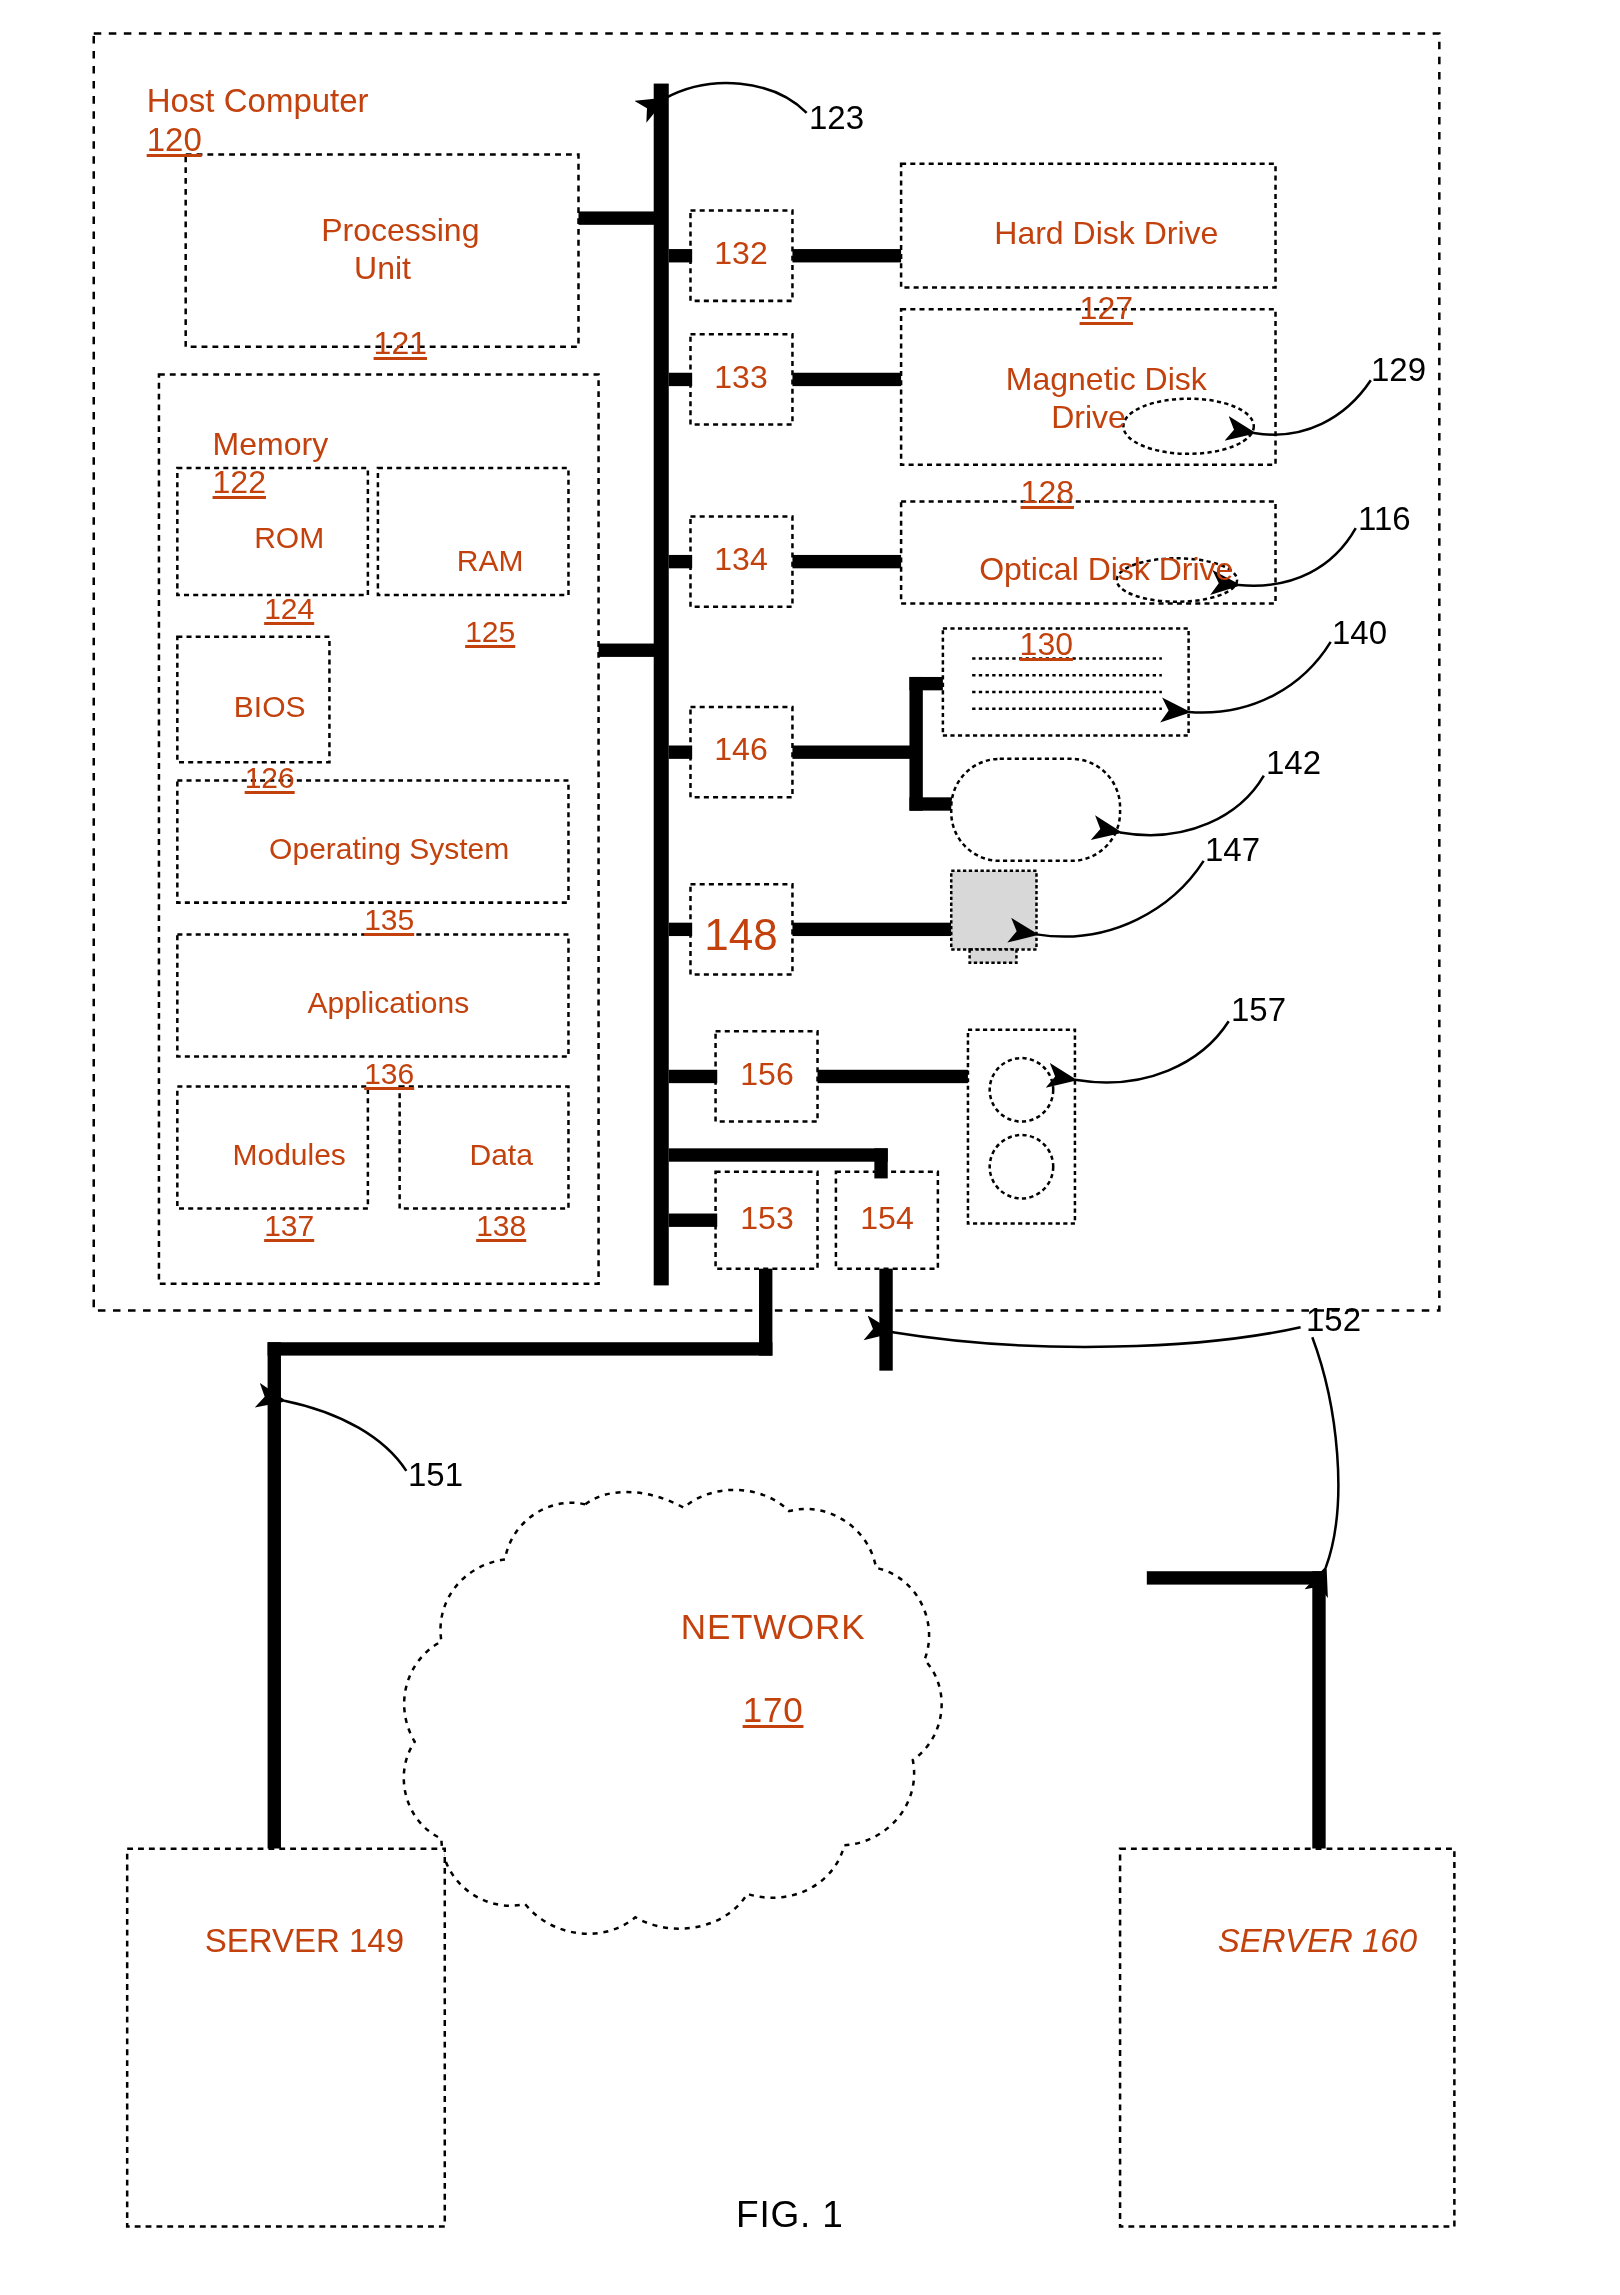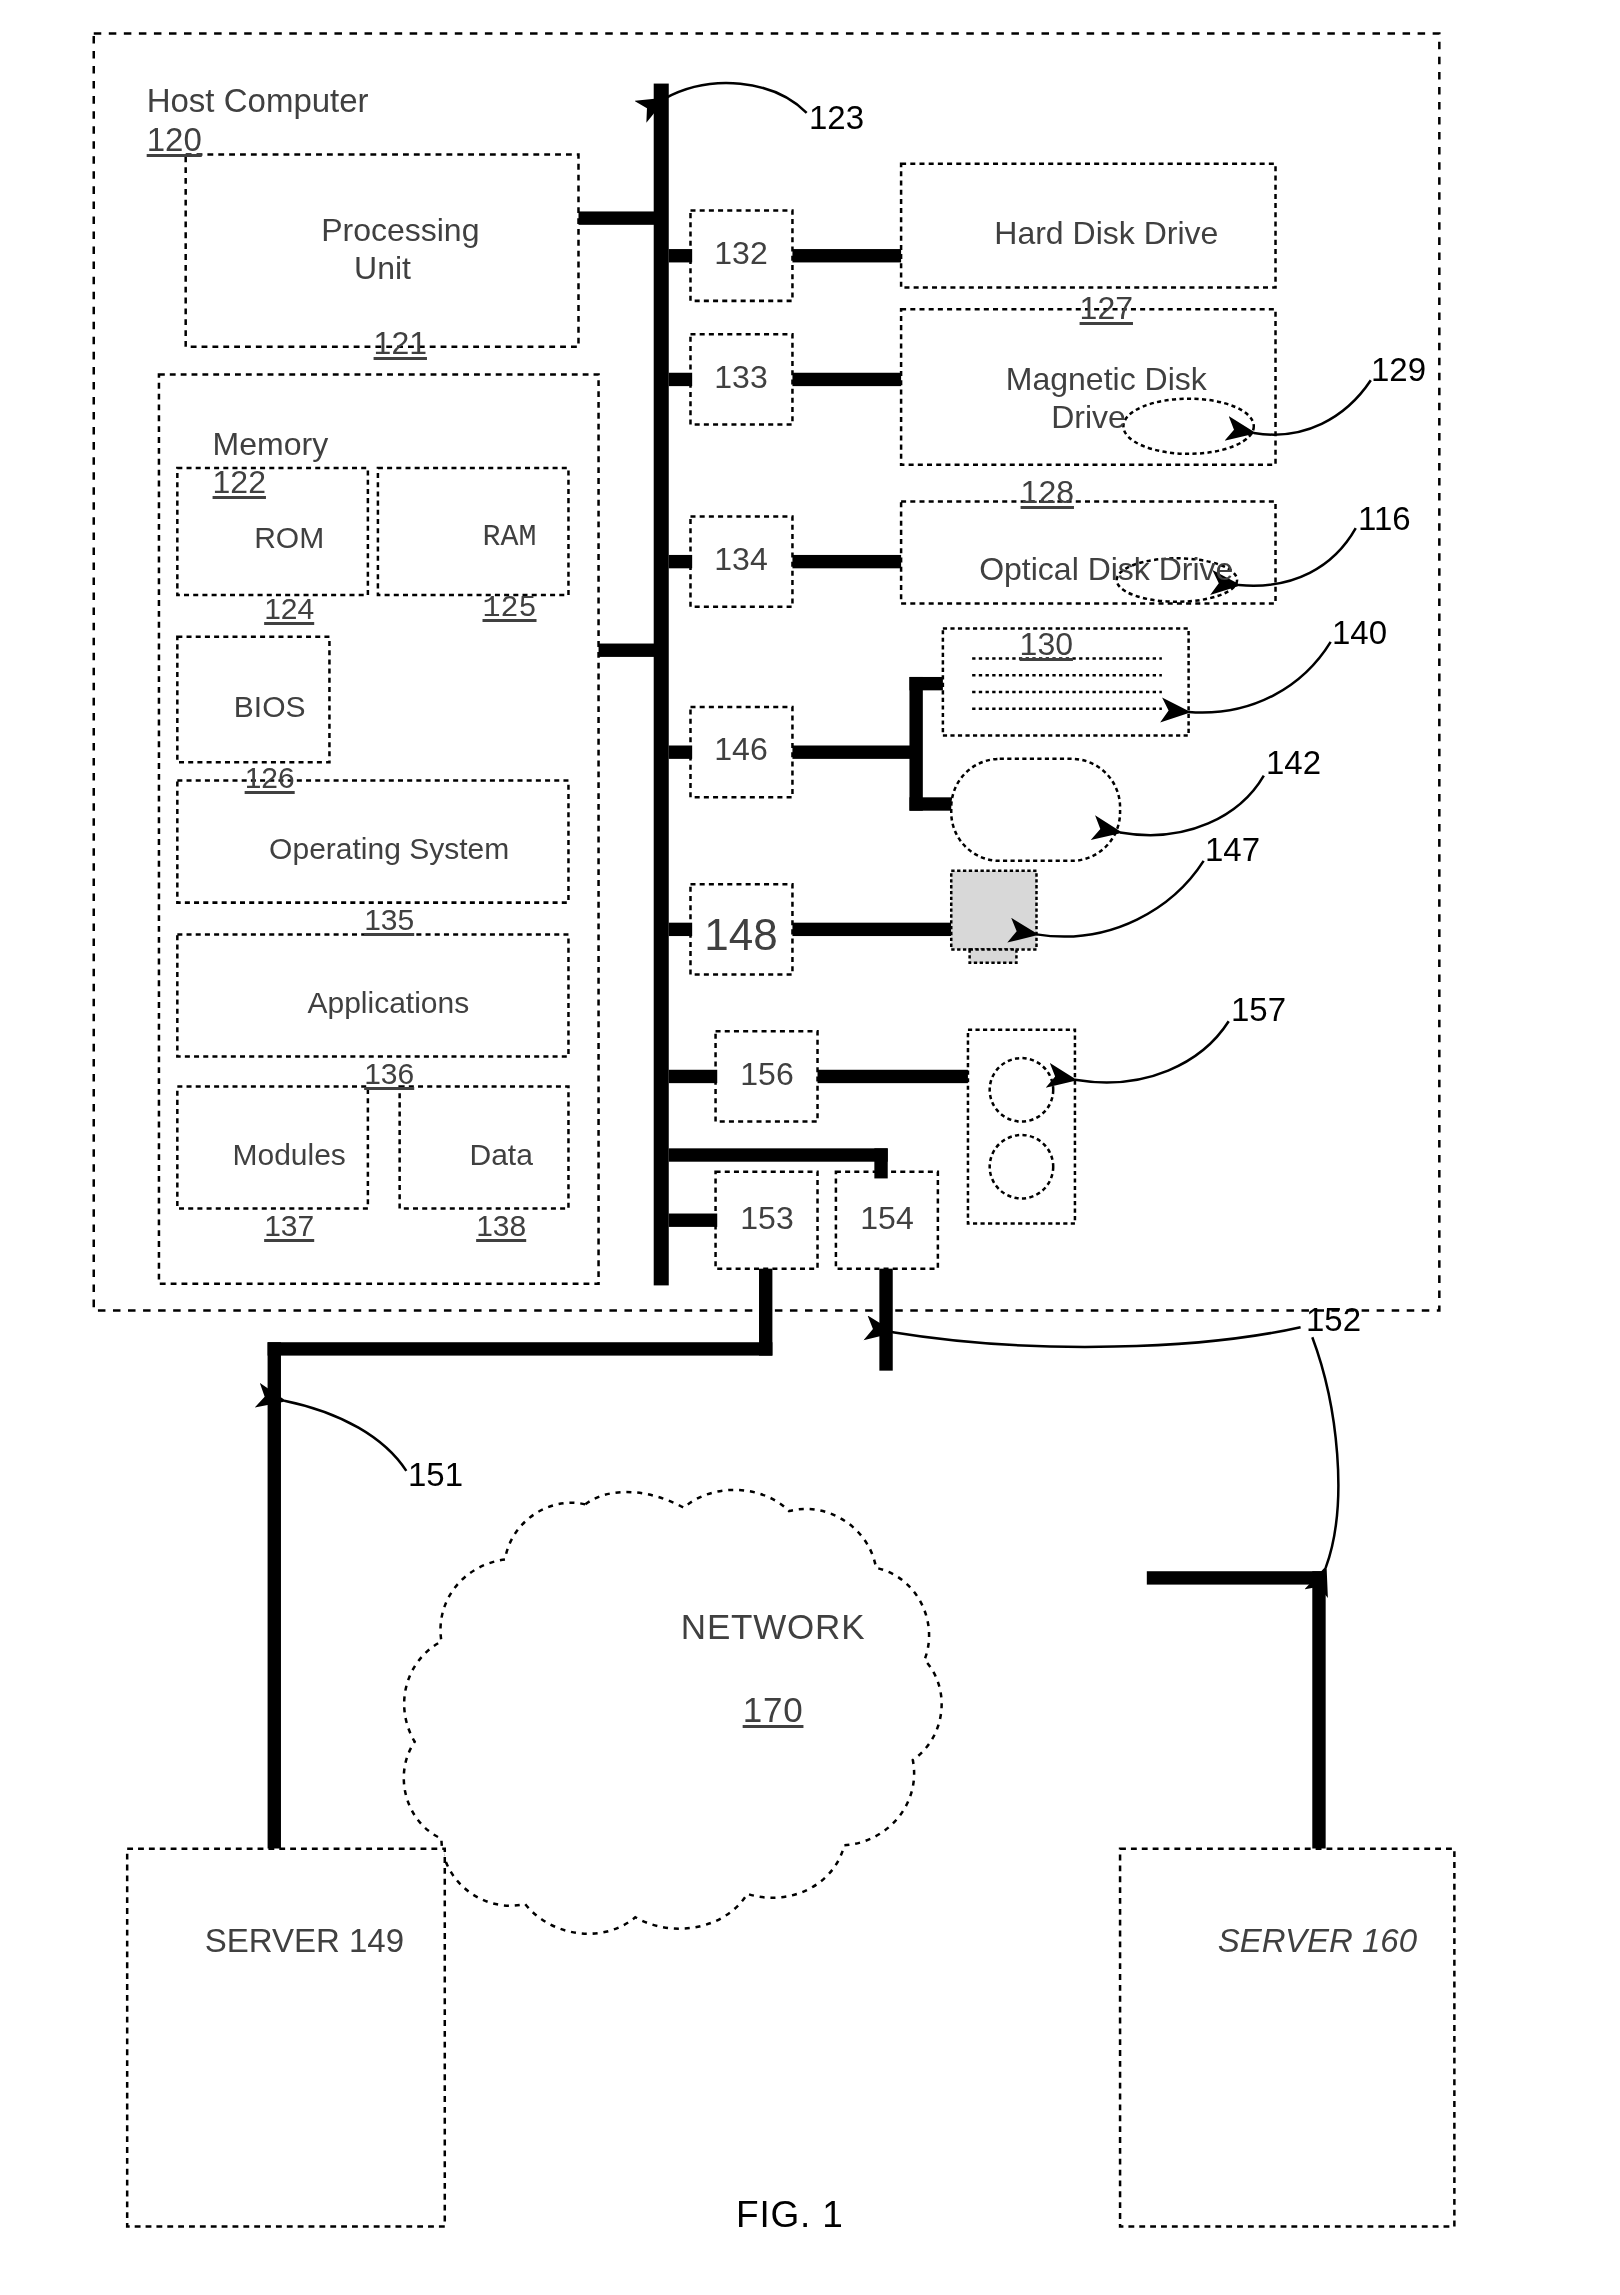--- a/index.html
+++ b/index.html
@@ -2,21 +2,21 @@
 <html style="font-size:13.4px"><head>
 <meta charset="utf-8">
 <style>
   html,body{margin:0;padding:0;background:#ffffff;}
   body{width:1620px;height:2295px;position:relative;
        font-family:"Liberation Sans","DejaVu Sans",sans-serif;color:#000;}
   #stage{position:absolute;inset:0;width:1620px;height:2295px;}
   svg{position:absolute;left:0;top:0;width:1620px;height:2295px;overflow:visible;}
   .lbl{position:absolute;text-align:center;line-height:1.18;
        font-family:"Liberation Sans","DejaVu Sans",sans-serif;
-       color:#404040;white-space:pre;pointer-events:none;}
+       color:#c2410c;white-space:pre;pointer-events:none;}
   .u{text-decoration:underline;text-underline-offset:2.5px;}
   .refnum{position:absolute;font-size:33px;font-family:"Liberation Sans","DejaVu Sans",sans-serif;}
   .figlbl{position:absolute;font-size:37px;letter-spacing:0.8px;}
 </style>
 </head>
 <body>
 
 <div id="stage">
 
   <svg viewBox="0 0 1938 2746" xmlns="http://www.w3.org/2000/svg" aria-hidden="true">
@@ -155,21 +155,21 @@
   <div class="lbl" style="left:177px;top:388px;width:401px;text-align:left;font-size:32px;">
     <span>Memory</span>
     <span class="u">122</span>
   </div>
 
   <div class="lbl" style="left:177px;top:485px;width:191px;font-size:30px;">
     <span>ROM</span><br>
     <span class="u">124</span>
   </div>
 
-  <div class="lbl" style="left:378px;top:485px;width:191px;font-size:30px;font-family:Liberation Mono, monospace;">
+  <div class="lbl" style="left:378px;top:508px;width:191px;font-size:30px;">
     <span>RAM</span><br>
     <span class="u">125</span>
   </div>
 
   <div class="lbl" style="left:177px;top:654px;width:152px;font-size:30px;">
     <span>BIOS</span><br>
     <span class="u">126</span>
   </div>
 
   <div class="lbl" style="left:177px;top:796px;width:391px;font-size:30px;">

